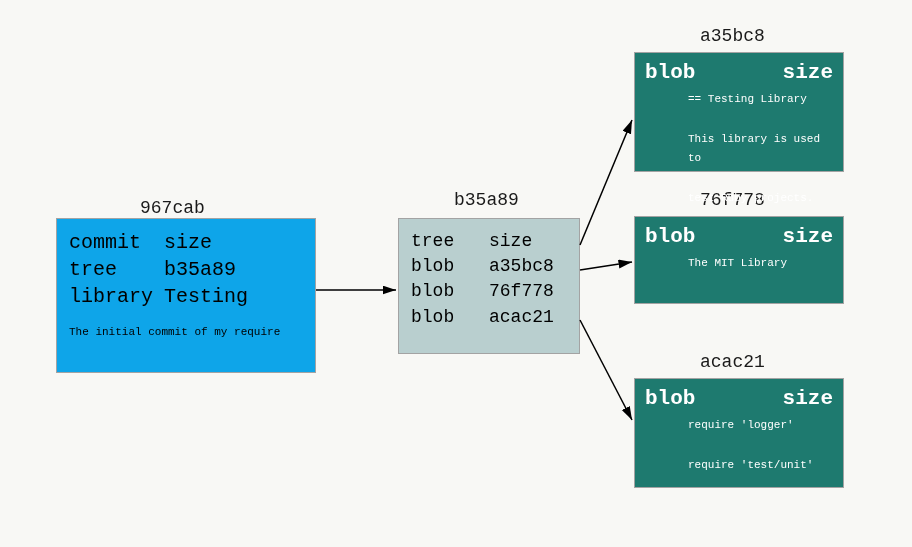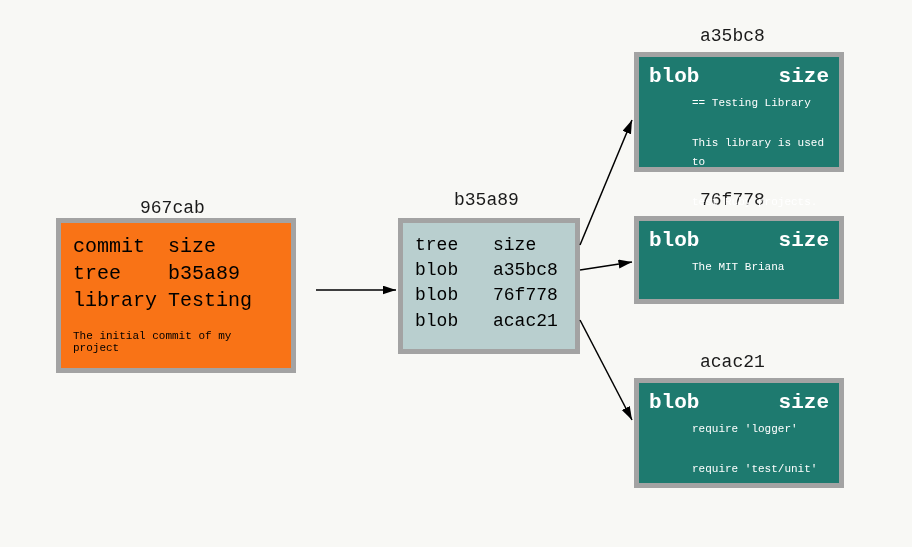--- a/index.html
+++ b/index.html
@@ -7,35 +7,35 @@
     margin: 0;
     padding: 0;
     width: 912px;
     height: 547px;
     background: #f8f8f5;
     font-family: "Courier New", Courier, monospace;
     position: relative;
   }
   .box {
     position: absolute;
-    border: 5px solid #a3a3a3;
+    border: 1px solid #a3a3a3;
     padding: 10px 12px;
   }
   .hash-label {
     position: absolute;
     font-size: 18px;
     color: #1a1a1a;
     text-align: center;
   }
   .commit-box {
     left: 56px;
     top: 218px;
-    width: 240px;
+    width: 260px;
     height: 155px;
-    background: #f97316;
+    background: #0ea5e9;
   }
   .commit-box .row {
     font-size: 20px;
     line-height: 1.35;
     display: flex;
   }
   .commit-box .row .k { width: 95px; }
   .commit-box .msg {
     margin-top: 16px;
     font-size: 11px;
@@ -100,21 +100,21 @@
     <span>size</span>
   </div>
   <div class="row">
     <span class="k">tree</span>
     <span>b35a89</span>
   </div>
   <div class="row">
     <span class="k">library</span>
     <span>Testing</span>
   </div>
-  <div class="msg">The initial commit of my project</div>
+  <div class="msg">The initial commit of my require</div>
 </div>
 
 <div class="box tree-box">
   <div class="row">
     <span class="k">tree</span>
     <span>size</span>
   </div>
   <div class="row">
     <span class="k">blob</span>
     <span>a35bc8</span>
@@ -139,21 +139,21 @@
 This library is used to
 
 test Ruby projects.</div>
 </div>
 
 <div class="box blob-box blob2">
   <div class="hdr">
     <span>blob</span>
     <span>size</span>
   </div>
-  <div class="body">The MIT Briana</div>
+  <div class="body">The MIT Library</div>
 </div>
 
 <div class="box blob-box blob3">
   <div class="hdr">
     <span>blob</span>
     <span>size</span>
   </div>
   <div class="body">require 'logger'
 
 require 'test/unit'</div>

